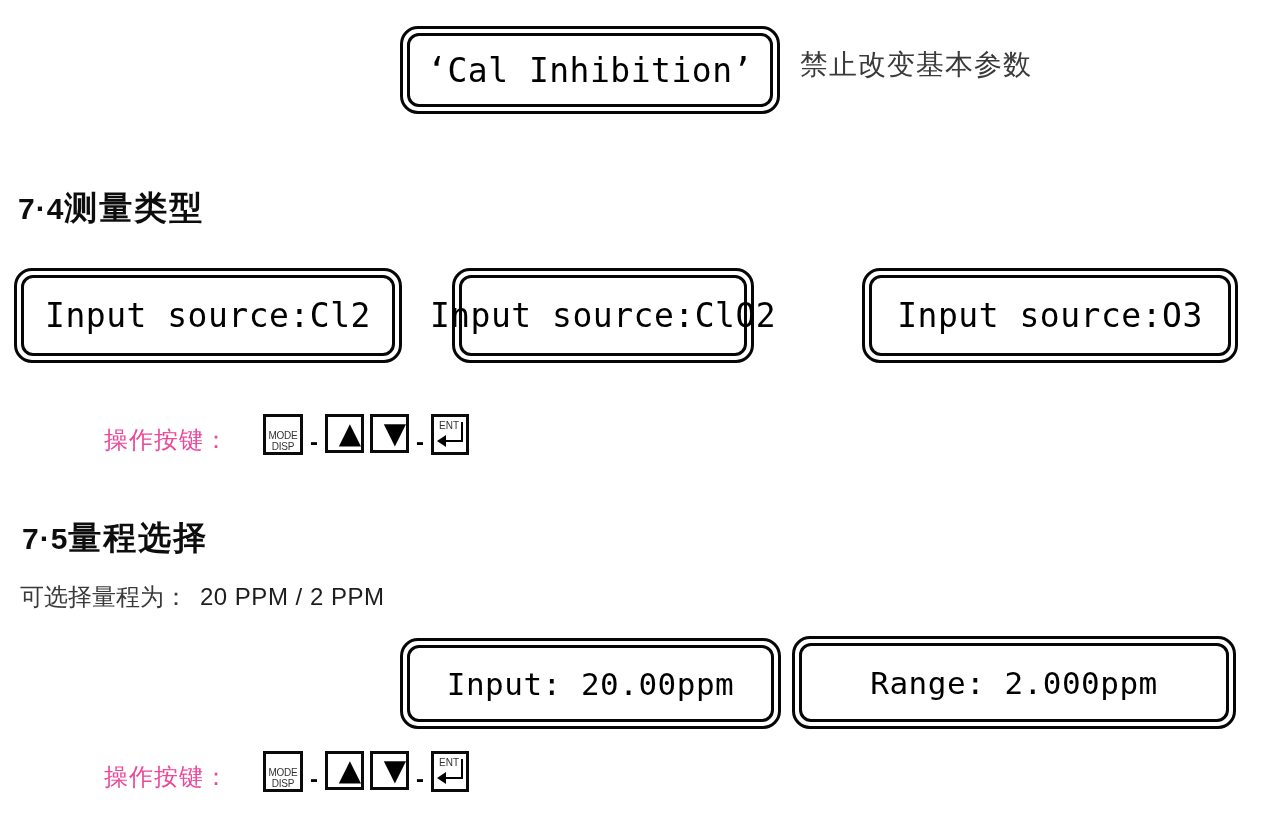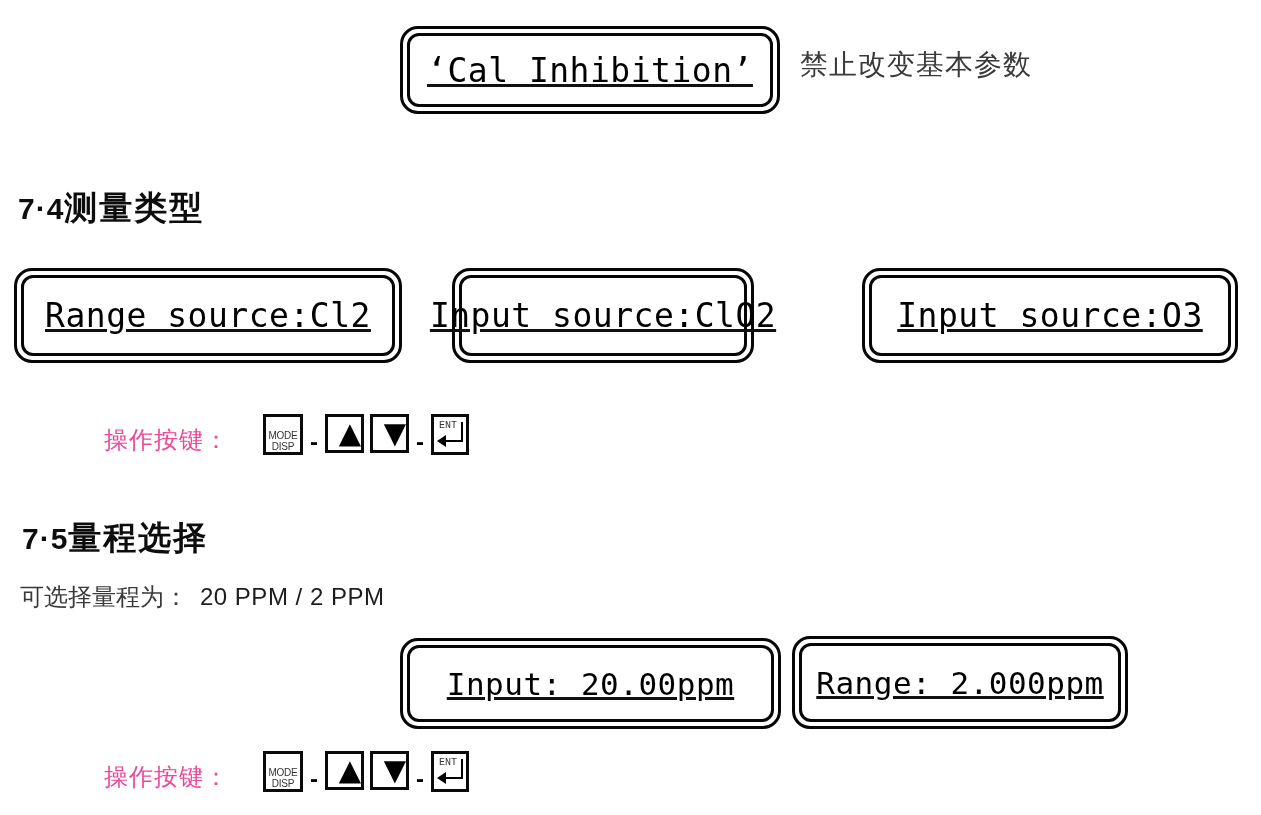--- a/index.html
+++ b/index.html
@@ -14,21 +14,20 @@
     overflow: hidden;
   }
 
   
   .lcd {
     position: absolute;
     border: 3px solid #060606;
     border-radius: 18px;
     padding: 4px;
     background: #fff;
-    text-decoration: underline;
   }
   .lcd-inner {
     width: 100%;
     height: 100%;
     border: 3px solid #060606;
     border-radius: 12px;
     display: flex;
     align-items: center;
     justify-content: center;
   }
@@ -66,21 +65,21 @@
   .ibox1 .lcd-text, .ibox2 .lcd-text, .ibox3 .lcd-text { font-size: 33px; }
 
   
   .rnote {
     position: absolute; left: 20px; top: 581px;
     display: flex; align-items: baseline; gap: 12px;
     font-size: 24px; color: #3a3a3a;
   }
   .rnote .rvalue { color: #1d1d1d; letter-spacing: 0.5px; }
   .rbox1 { left: 400px; top: 638px; width: 381px; height: 91px; }
-  .rbox2 { left: 792px; top: 636px; width: 336px; height: 93px; }
+  .rbox2 { left: 792px; top: 636px; width: 444px; height: 93px; }
   .rbox1 .lcd-text, .rbox2 .lcd-text { font-size: 31px; }
 
   
   .keys-row {
     position: absolute;
     display: flex;
     align-items: flex-start;
   }
   .krow1 { left: 104px; top: 414px; }
   .krow2 { left: 104px; top: 751px; }
@@ -111,21 +110,20 @@
     width: 39px; height: 39px;
     font-size: 29px;
     line-height: 1;
     color: #000;
     font-family: "DejaVu Sans", sans-serif;
   }
   .key-up { margin-right: 6px; }
   .key-ent {
     width: 38px; height: 41px;
     position: relative;
-    font-family: Liberation Mono, monospace;
   }
   .ent-label {
     position: absolute; top: 3px; left: 5px;
     font-size: 10px; color: #333;
   }
   .ent-arrow { position: absolute; left: 3px; bottom: 4px; }
   .sep {
     align-self: flex-end;
     margin: 0 7px 2px 7px;
     font-weight: bold;
@@ -146,21 +144,21 @@
   </div>
   <div class="cal-note">禁止改变基本参数</div>
 
   <div class="heading h74">
     <span class="h-num">7·4</span>
     <span class="h-title">测量类型</span>
   </div>
 
   <div class="lcd ibox1">
     <div class="lcd-inner">
-      <span class="lcd-text">Range source:Cl2</span>
+      <span class="lcd-text">Input source:Cl2</span>
     </div>
   </div>
   <div class="lcd ibox2">
     <div class="lcd-inner">
       <span class="lcd-text">Input source:ClO2</span>
     </div>
   </div>
   <div class="lcd ibox3">
     <div class="lcd-inner">
       <span class="lcd-text">Input source:O3</span>

